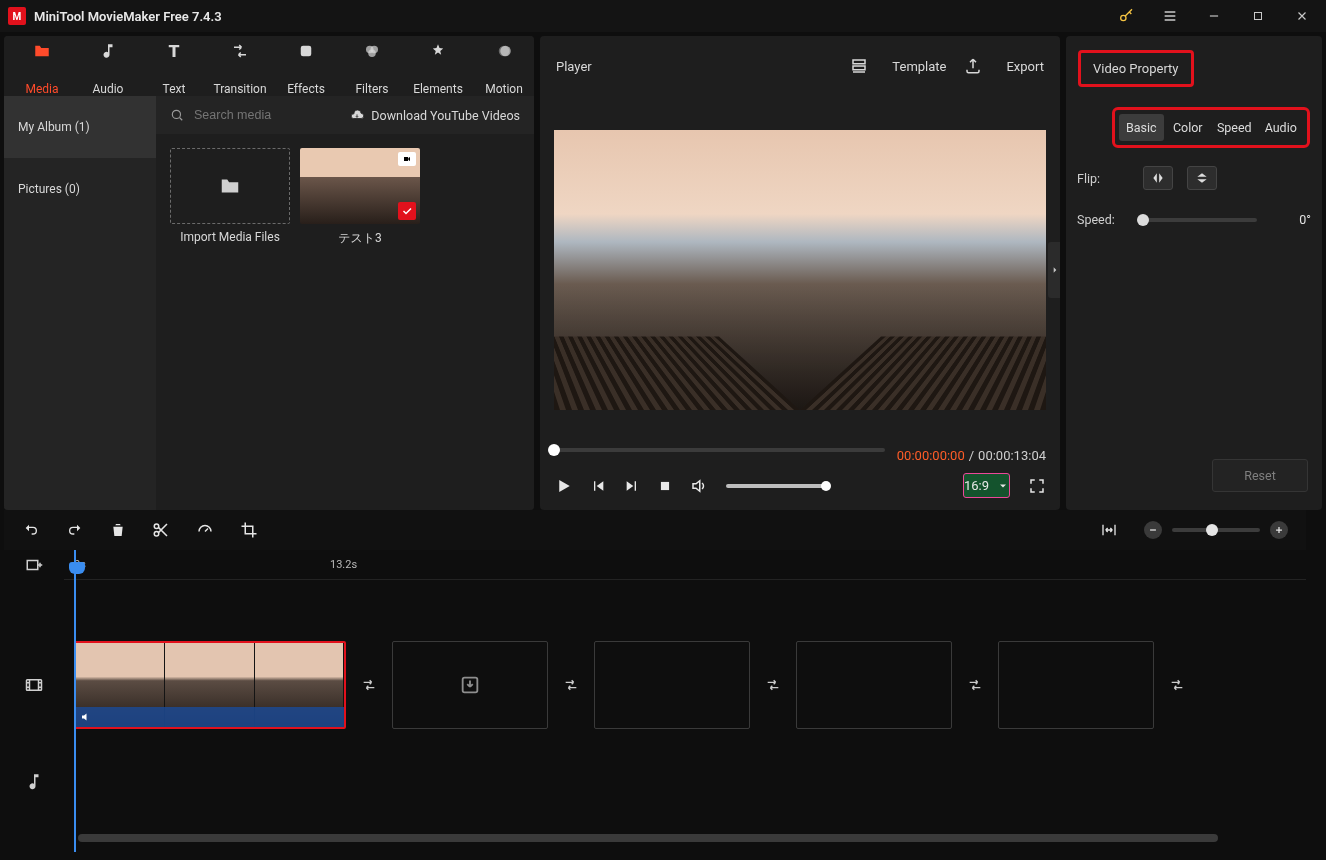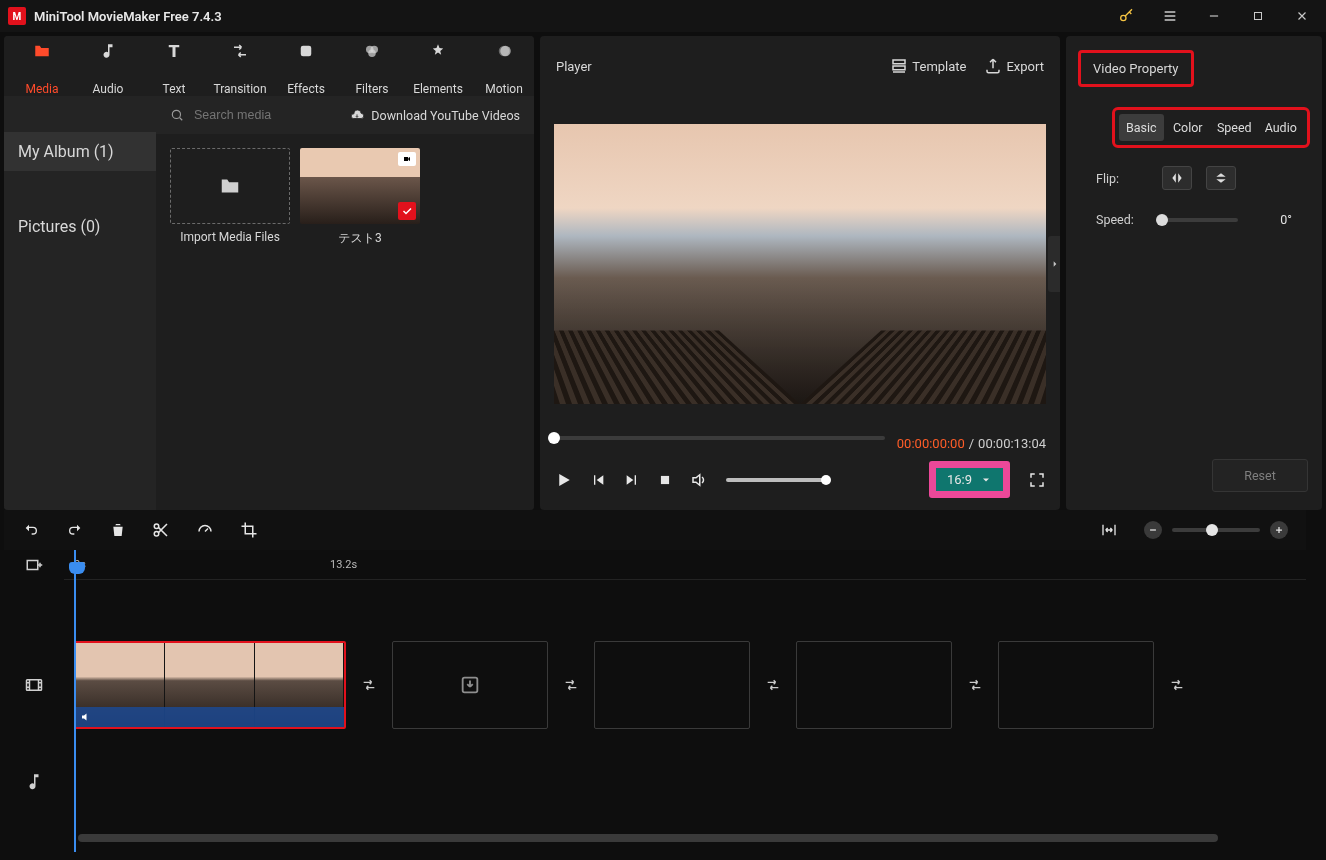--- a/index.html
+++ b/index.html
@@ -60,21 +60,21 @@
   .maintab.active { color: var(--accent-red); }
   .maintab .icon { height:18px; display:flex; align-items:center; justify-content:center; }
   .maintab span.lbl { font-size:12px; }
 
   
   .media-body { flex:1; display:flex; background: var(--bg-1); }
   .media-sidebar {
     width: 152px; background:#242424; display:flex; flex-direction:column;
   }
   .media-sidebar .sb-item {
-    padding: 10px 14px; font-size: 16px; color: var(--fg-0); margin-top: 36px;
+    padding: 24px 14px; font-size: 12px; color: var(--fg-0);
   }
   .media-sidebar .sb-item.selected { background:#323232; }
   .media-content { flex:1; display:flex; flex-direction:column; }
   .media-tools {
     height: 38px; display:flex; align-items:center; padding:0 14px; gap:10px;
     background:#242424; color:var(--fg-dim);
   }
   .media-tools .search { flex:1; display:flex; align-items:center; gap:8px; color:var(--fg-dim); }
   .media-tools .search input {
     background:transparent; border:none; outline:none; color:var(--fg-0); font-size:12.5px; width:140px;
@@ -102,21 +102,21 @@
     display:flex; align-items:center; justify-content:center; color:#fff;
   }
   .media-card .caption { font-size:12px; color:var(--fg-0); }
 
   
   .player-header {
     height: 60px; display:flex; align-items:center; padding: 0 16px; gap:18px;
   }
   .player-header .pl-title { font-size:13px; color:var(--fg-0); }
   .player-header .spacer { flex:1; }
-  .pl-action { display:flex; align-items:center; gap:4px; color:var(--fg-0); font-size:13px; }
+  .pl-action { display:flex; align-items:center; gap:24px; color:var(--fg-0); font-size:13px; }
   .player-stage {
     flex:1; display:flex; align-items:center; justify-content:center; padding: 0 14px; position:relative;
   }
   .player-stage .video-ph {
     width: 498px; height: 280px;
     background:
       linear-gradient(rgba(0,0,0,0) 0%, rgba(0,0,0,0) 55%, rgba(0,0,0,0.35) 100%),
       linear-gradient(#e7c6af 0%, #efd6c3 30%, #aeb7c0 40%, #6a5b50 55%, #2b231e 100%);
     position:relative; overflow:hidden;
   }
@@ -139,43 +139,43 @@
   .time { font-variant-numeric: tabular-nums; font-size:13px; }
   .time .cur { color: var(--accent-time); }
   .time .sep { color:#cfcfcf; margin:0 4px; }
   .time .dur { color:#cfcfcf; }
   .ctl-row { display:flex; align-items:center; gap:18px; margin-top:10px; }
   .ctl-row .ic { color:#e7e7e7; display:flex; }
   .vol-track { width:100px; height:4px; background:#bdbdbd; border-radius:2px; position:relative; }
   .vol-track .knob { position:absolute; right:0; top:50%; width:10px; height:10px; background:#fff; border-radius:50%; transform:translate(50%,-50%); }
   .ctl-row .spacer { flex:1; }
   .aspect {
-    display:flex; align-items:center; gap:8px; background:#0f766e; border:7px solid #ec4899;
-    padding:4px 11px; border-radius:3px; color:#e7e7e7; font-size:13px;
+    display:flex; align-items:center; gap:8px; background:#14532d; border:1px solid #ec4899;
+    padding:4px 0; border-radius:3px; color:#e7e7e7; font-size:13px;
   }
 
   
   .prop-header {
     padding: 14px 4px 8px 12px;
   }
   .prop-title {
     display:inline-block; border:3px solid var(--highlight); border-radius:4px;
     padding: 8px 12px; font-size:13px; color:var(--fg-0);
   }
   .prop-tabs-wrap { padding: 12px 12px 0 12px; }
   .prop-tabs {
     display:flex; border:3px solid var(--highlight); border-radius:6px;
     padding:4px; gap:2px;margin-left:34px;
   }
   .prop-tab {
     flex:1; text-align:center; padding:6px 0; font-size:12.5px; color:#dcdcdc;
     border-radius:3px;
   }
   .prop-tab.selected { background:#3c3c3c; }
-  .prop-body { padding: 18px 30px; display:flex; flex-direction:column; gap:22px; }
+  .prop-body { padding: 18px 11px; display:flex; flex-direction:column; gap:22px; }
   .prop-row { display:flex; align-items:center; gap:14px; font-size:12.5px; color:#cfcfcf; }
   .prop-row .label { width:52px; }
   .flip-btn {
     width:30px; height:24px; background:#2d2d2d; border:1px solid #444; border-radius:3px;
     display:flex; align-items:center; justify-content:center; color:#dcdcdc;
   }
   .rotate-track { flex:1; height:4px; background:#3c3c3c; border-radius:2px; position:relative; }
   .rotate-track .knob { position:absolute; left:0; top:50%; width:12px;height:12px;background:#dcdcdc;border-radius:50%;transform:translate(-50%,-50%); }
   .prop-row .val { width:40px; text-align:right; color:#e3e3e3; font-size:12.5px; }
   .prop-footer { margin-top:auto; padding: 0 14px 18px 14px; display:flex; justify-content:flex-end; }

